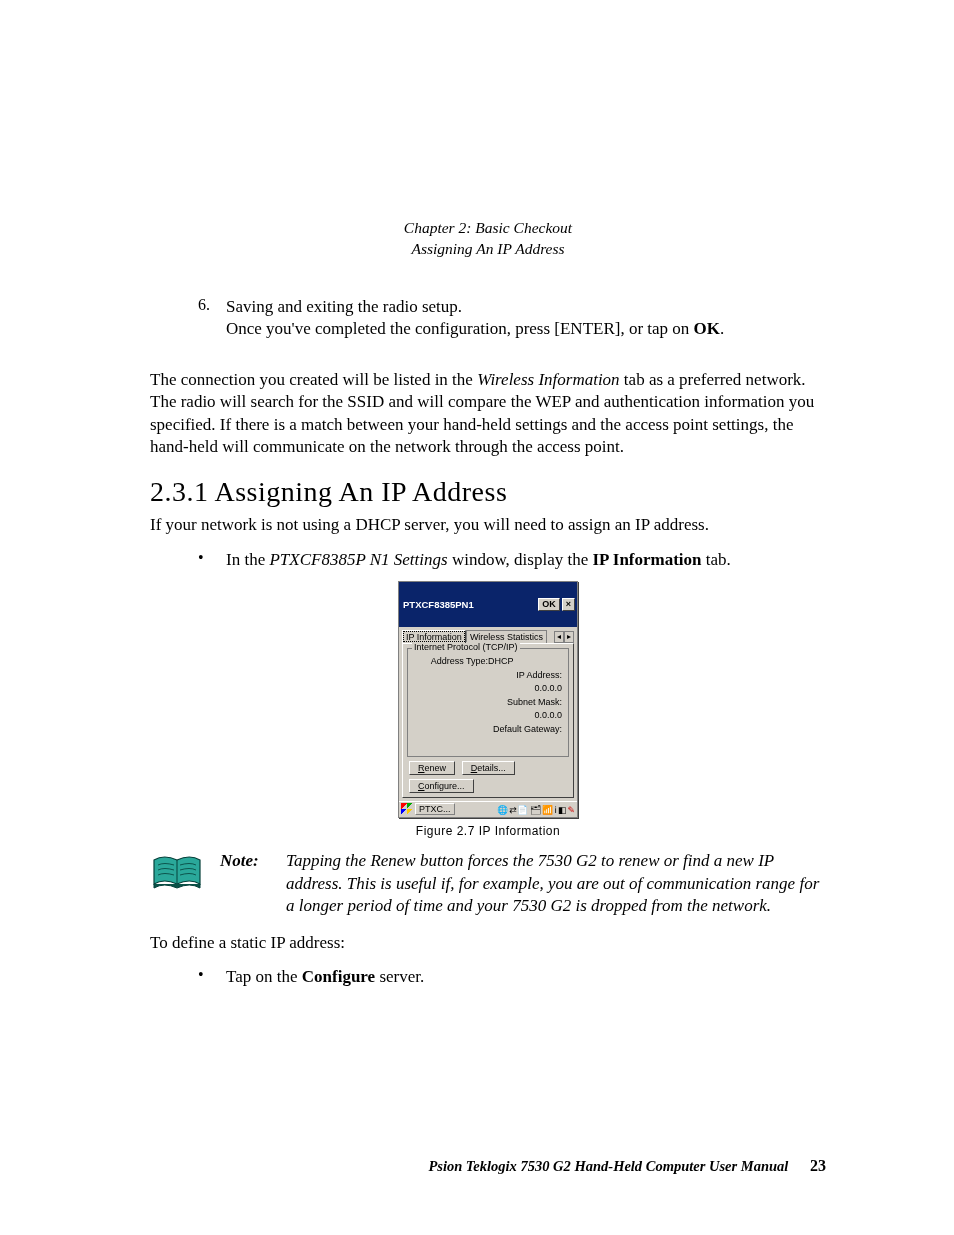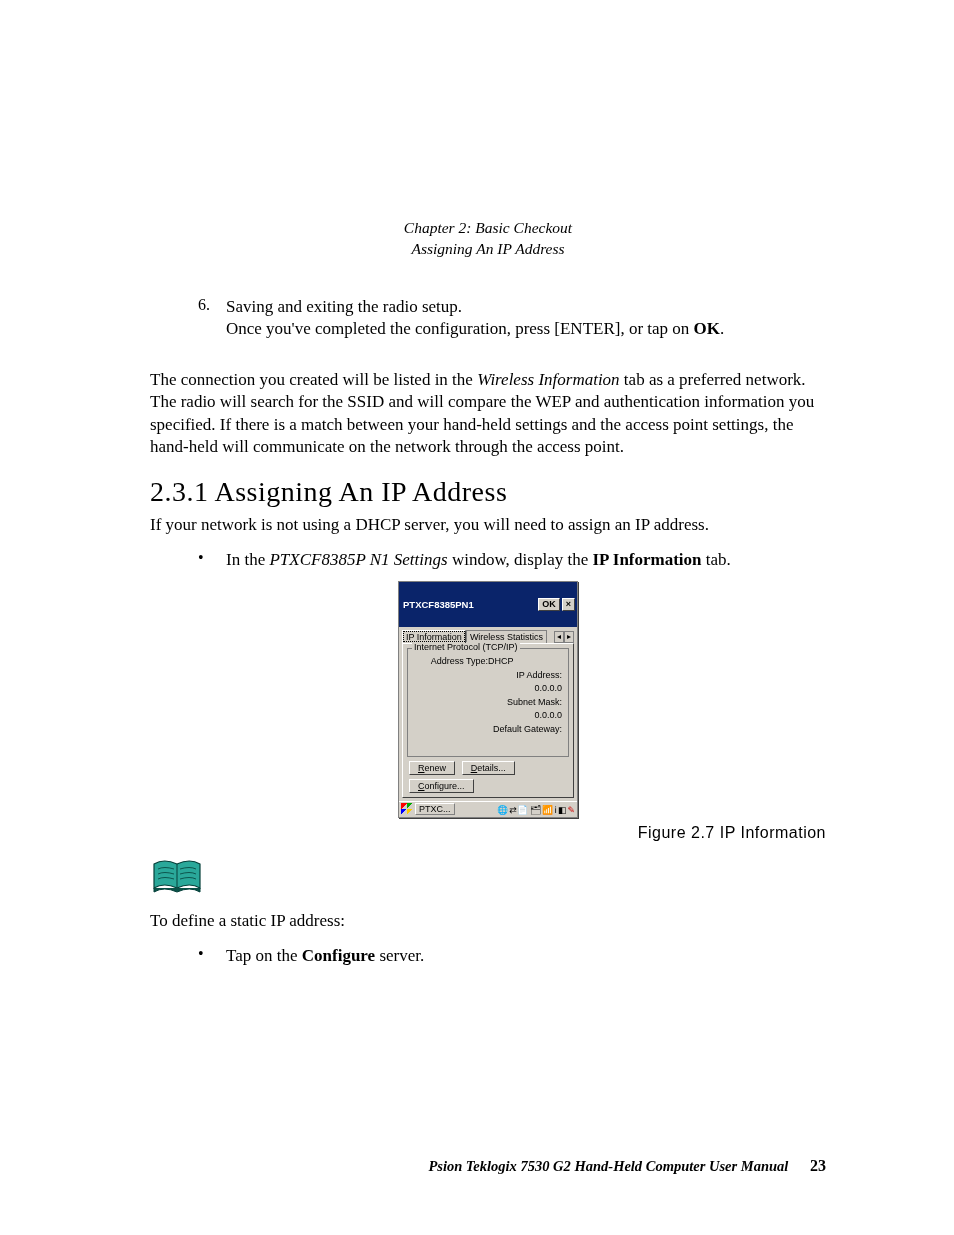--- a/index.html
+++ b/index.html
@@ -169,22 +169,22 @@
     border:1px solid #808080;
     border-top-color:#fff; border-left-color:#fff;
     padding:0 3px;
     background:#d4d0c8;
   }
   .taskbar .tray { margin-left:auto; display:flex; gap:1px; align-items:center; }
   .tray span { font-size:9px; }
   .tray .pen { color:#c00; }
   .fig-caption {
     font-family: "Trebuchet MS","Arial Narrow",Arial,sans-serif;
-    font-size:16px;
-    text-align:right;
+    font-size:12px;
+    text-align:center;
     margin:0 0 12px 0;
     letter-spacing:0.5px;
   }
   .note-block { display:flex; gap:16px; margin:2px 0 14px 0; }
   .note-icon {
     width:54px; flex:0 0 54px; height:40px;
     margin-top:2px;
   }
   .note-icon svg { width:54px; height:40px; }
   .note-text {
@@ -299,20 +299,24 @@
   <div class="note-block">
     <div class="note-icon">
       <svg viewBox="0 0 54 40">
         <path d="M4 8 Q14 2 27 8 Q40 2 50 8 L50 32 Q40 26 27 32 Q14 26 4 32 Z" fill="#2aa89a" stroke="#05403a" stroke-width="1.2"></path>
         <path d="M27 8 L27 32" stroke="#05403a" stroke-width="1"></path>
         <path d="M8 13 Q14 10 24 13 M8 18 Q14 15 24 18 M8 23 Q14 20 24 23" stroke="#05403a" stroke-width="0.8" fill="none"></path>
         <path d="M30 13 Q40 10 46 13 M30 18 Q40 15 46 18 M30 23 Q40 20 46 23" stroke="#05403a" stroke-width="0.8" fill="none"></path>
         <path d="M4 32 L4 36 Q14 30 27 36 Q40 30 50 36 L50 32" fill="#0a5248" stroke="#05403a" stroke-width="1"></path>
       </svg>
     </div>
+    <div class="note-text">
+      <div class="note-label">Note:</div>
+      <div class="note-body">Tapping the Renew button forces the 7530 G2 to renew or find a new IP address. This is useful if, for example, you are out of communication range for a longer period of time and your 7530 G2 is dropped from the network.</div>
+    </div>
   </div>
 
   <p class="para">To define a static IP address:</p>
 
   <div class="bullet">
     <div class="dot">•</div>
     <div class="bbody">
       <span>Tap on the </span><span class="bold">Configure</span><span> server.</span>
     </div>
   </div>

